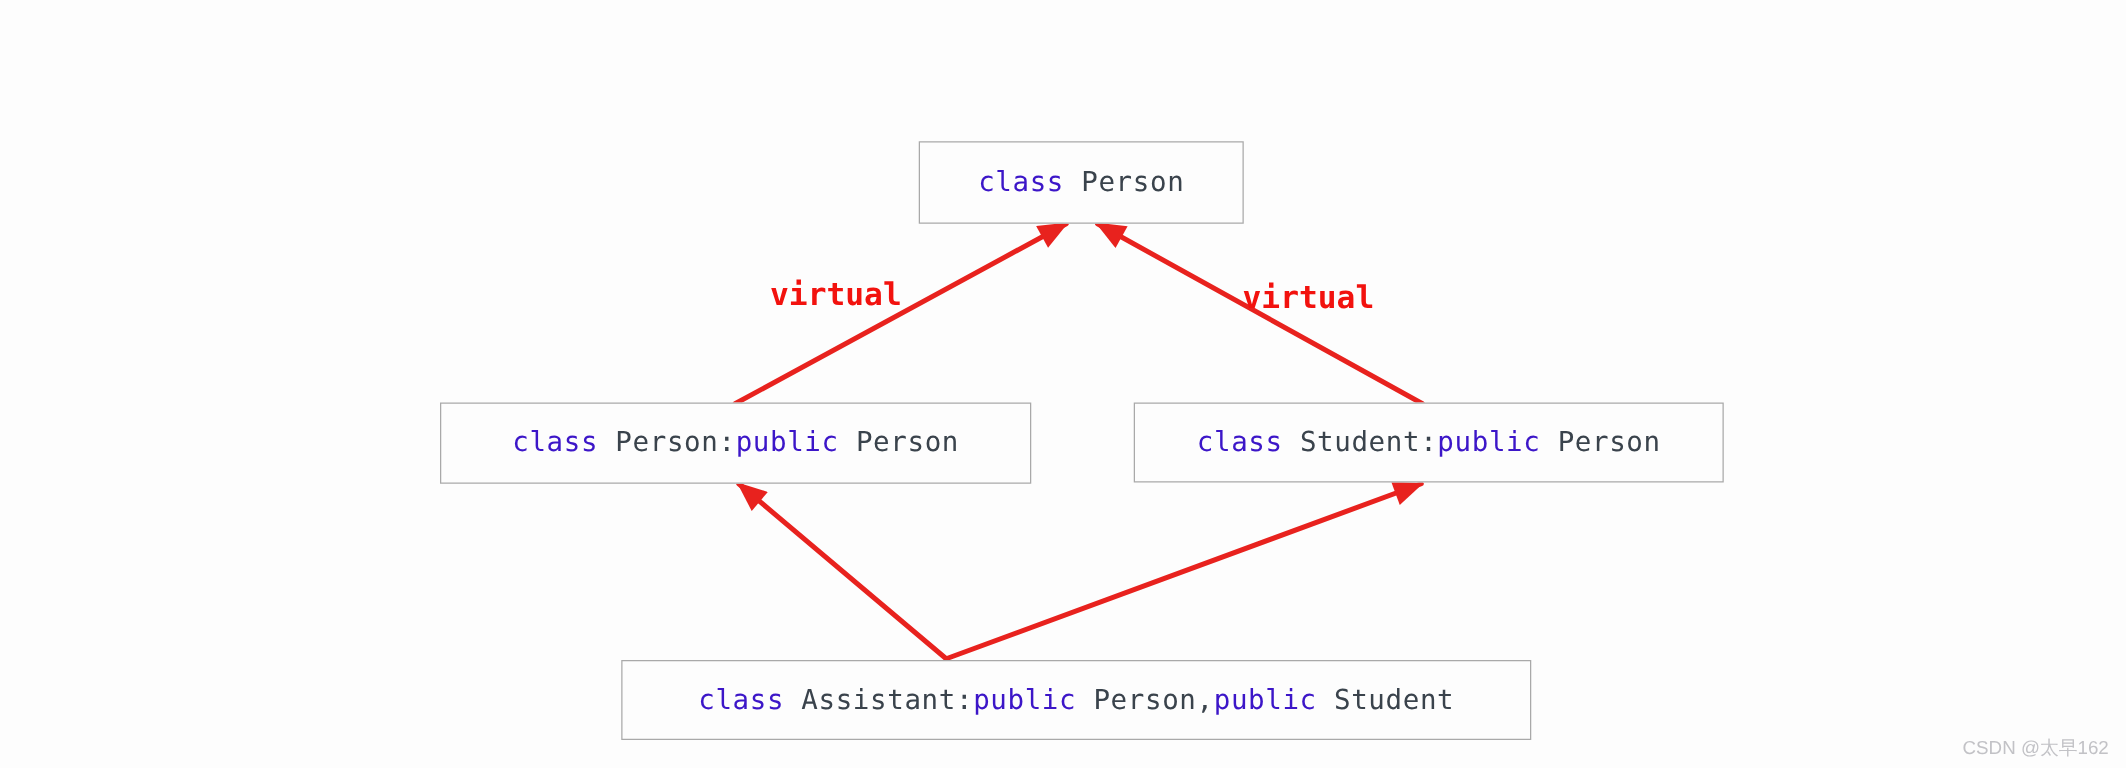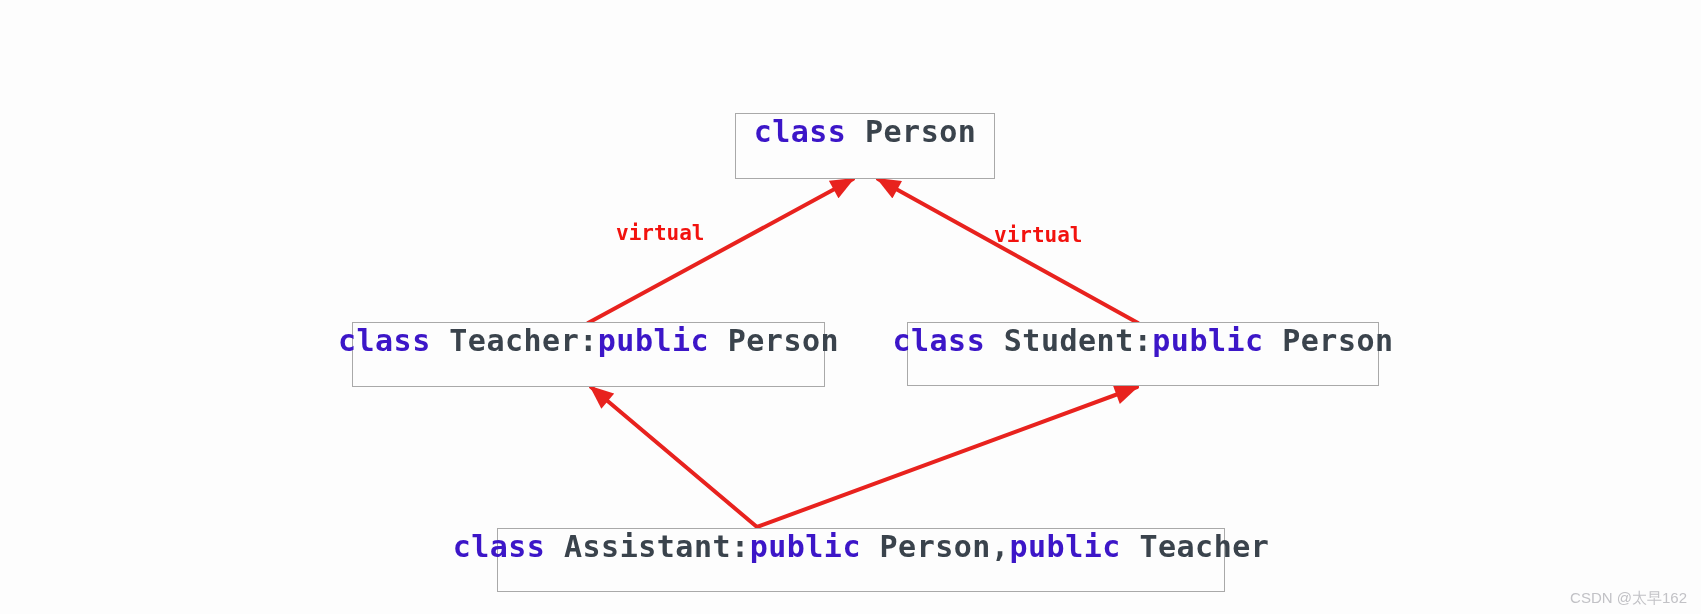--- a/index.html
+++ b/index.html
@@ -27,37 +27,37 @@
   }
   .arrow-line{
     stroke:var(--arrow);
     stroke-width:4;
     stroke-linecap:round;
     fill:none;
   }
   .arrowhead-path{fill:var(--arrow);}
   .node{
     position:absolute;z-index:2;
-    display:flex;align-items:flex-start;justify-content:center;
+    display:flex;align-items:center;justify-content:center;
     border:1px solid var(--box_border);
     background:var(--box_bg);
-    font-size:30px;font-weight:bold;
+    font-size:22px;font-weight:normal;
     white-space:pre;
     letter-spacing:0.5px;
   }
   .kw{color:var(--keyword);}
   .id{color:var(--identifier);}
   .node-person   {left:735px;top:113px;width:258px;height:64px;}
   .node-student  {left:352px;top:322px;width:471px;height:63px;}
   .node-teacher  {left:907px;top:322px;width:470px;height:62px;}
   .node-assistant{left:497px;top:528px;width:726px;height:62px;}
   .edge-label{
     position:absolute;z-index:3;
     color:var(--label_red);
-    font-size:21px;font-weight:bold;
+    font-size:25px;font-weight:bold;
     white-space:pre;
   }
   .edge-label-left {left:616px;top:221px;}
   .edge-label-right{left:994px;top:223px;}
   .watermark{
     position:absolute;z-index:3;
     right:14px;bottom:6px;
     color:var(--watermark);
     font-family:"Liberation Sans", sans-serif;
     font-size:15px;
@@ -79,29 +79,29 @@
     <line class="arrow-line" x1="1138" y1="323" x2="878" y2="179" marker-end="url(#arrowhead)"></line>
     <line class="arrow-line" x1="757" y1="527" x2="591" y2="387" marker-end="url(#arrowhead)"></line>
     <line class="arrow-line" x1="757" y1="527" x2="1137" y2="387" marker-end="url(#arrowhead)"></line>
   </svg>
 
   <div class="node node-person">
     <span class="kw">class</span><span class="id"> Person</span>
   </div>
 
   <div class="node node-student">
-    <span class="kw">class</span><span class="id"> Teacher:</span><span class="kw">public</span><span class="id"> Person</span>
+    <span class="kw">class</span><span class="id"> Person:</span><span class="kw">public</span><span class="id"> Person</span>
   </div>
 
   <div class="node node-teacher">
     <span class="kw">class</span><span class="id"> Student:</span><span class="kw">public</span><span class="id"> Person</span>
   </div>
 
   <div class="node node-assistant">
-    <span class="kw">class</span><span class="id"> Assistant:</span><span class="kw">public</span><span class="id"> Person,</span><span class="kw">public</span><span class="id"> Teacher</span>
+    <span class="kw">class</span><span class="id"> Assistant:</span><span class="kw">public</span><span class="id"> Person,</span><span class="kw">public</span><span class="id"> Student</span>
   </div>
 
   <div class="edge-label edge-label-left">virtual</div>
   <div class="edge-label edge-label-right">virtual</div>
 
   <div class="watermark">CSDN @太早162</div>
 
 </div>
 
 </body></html>

